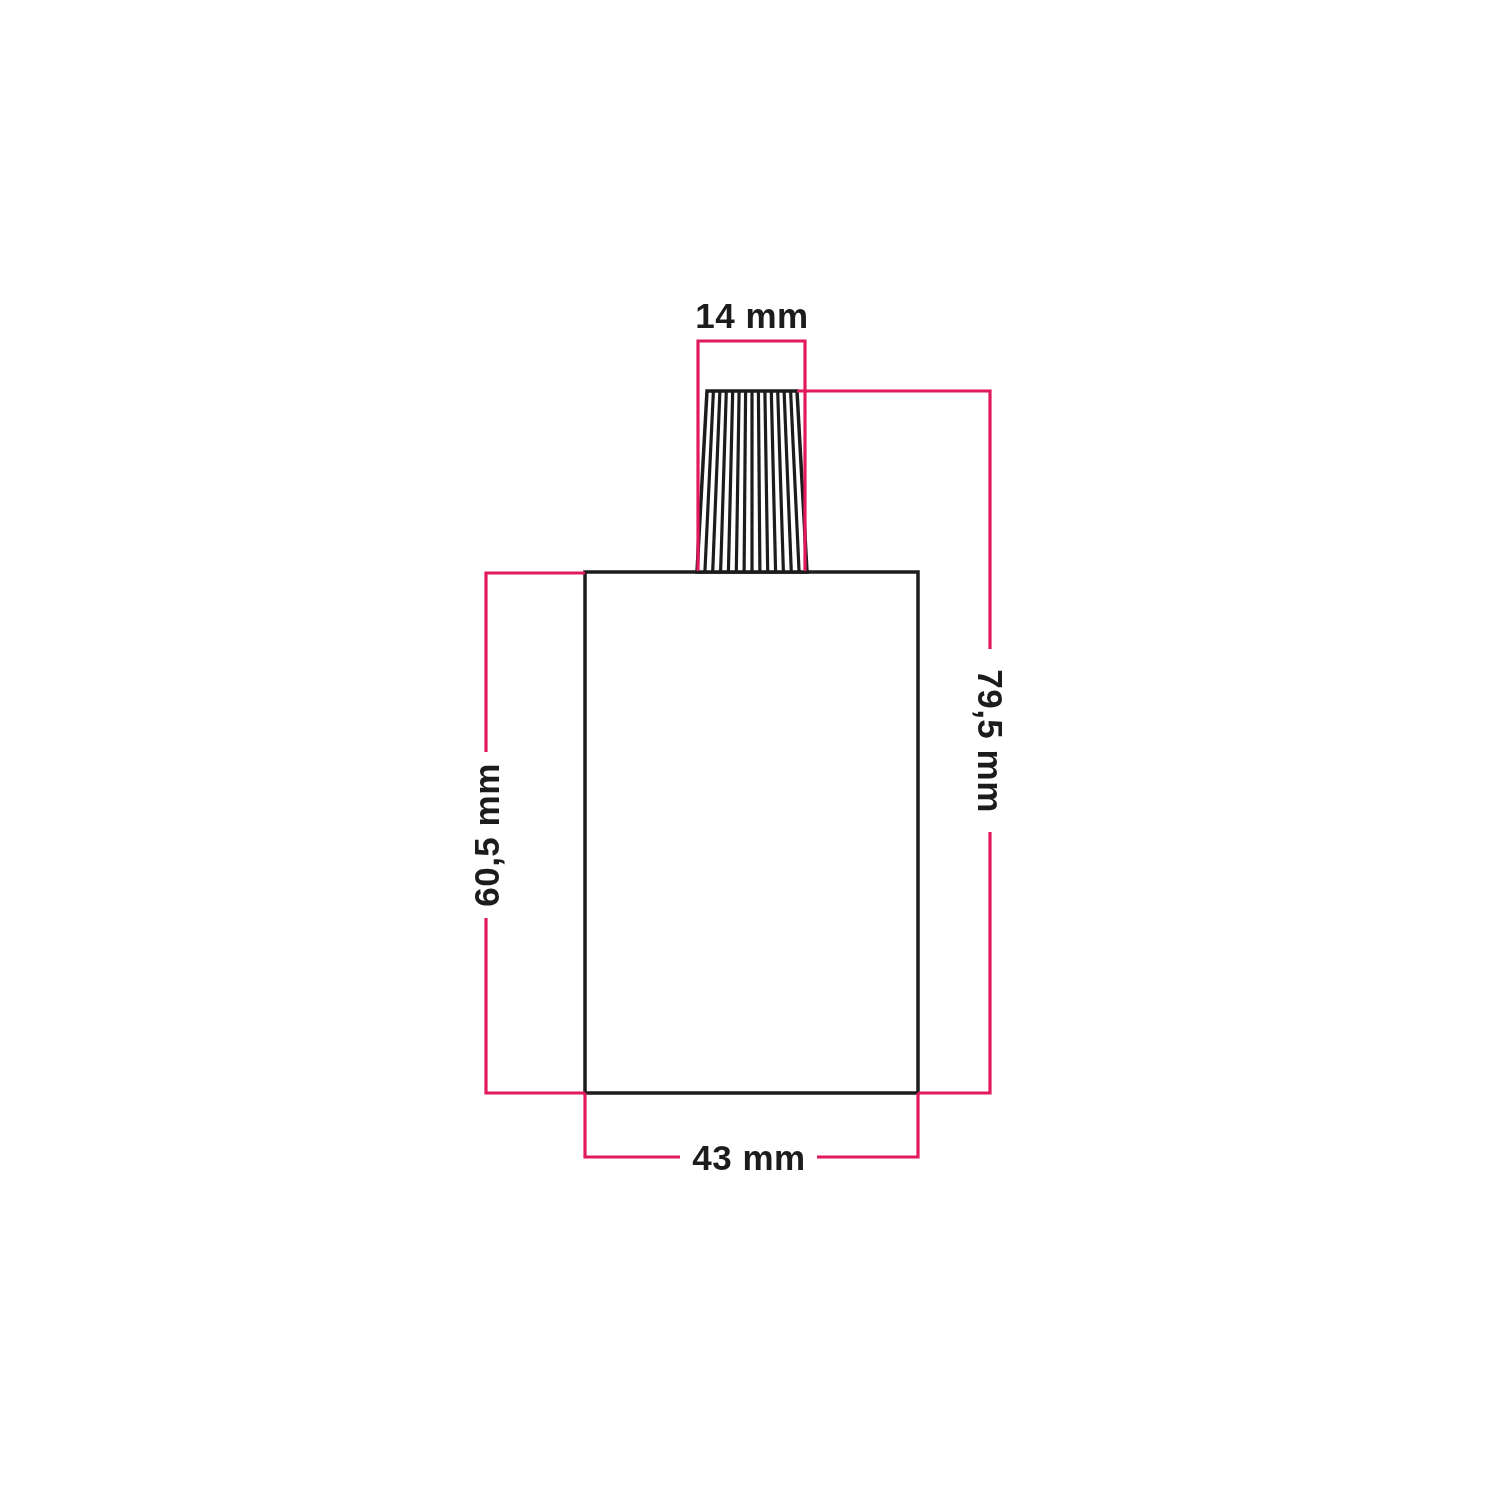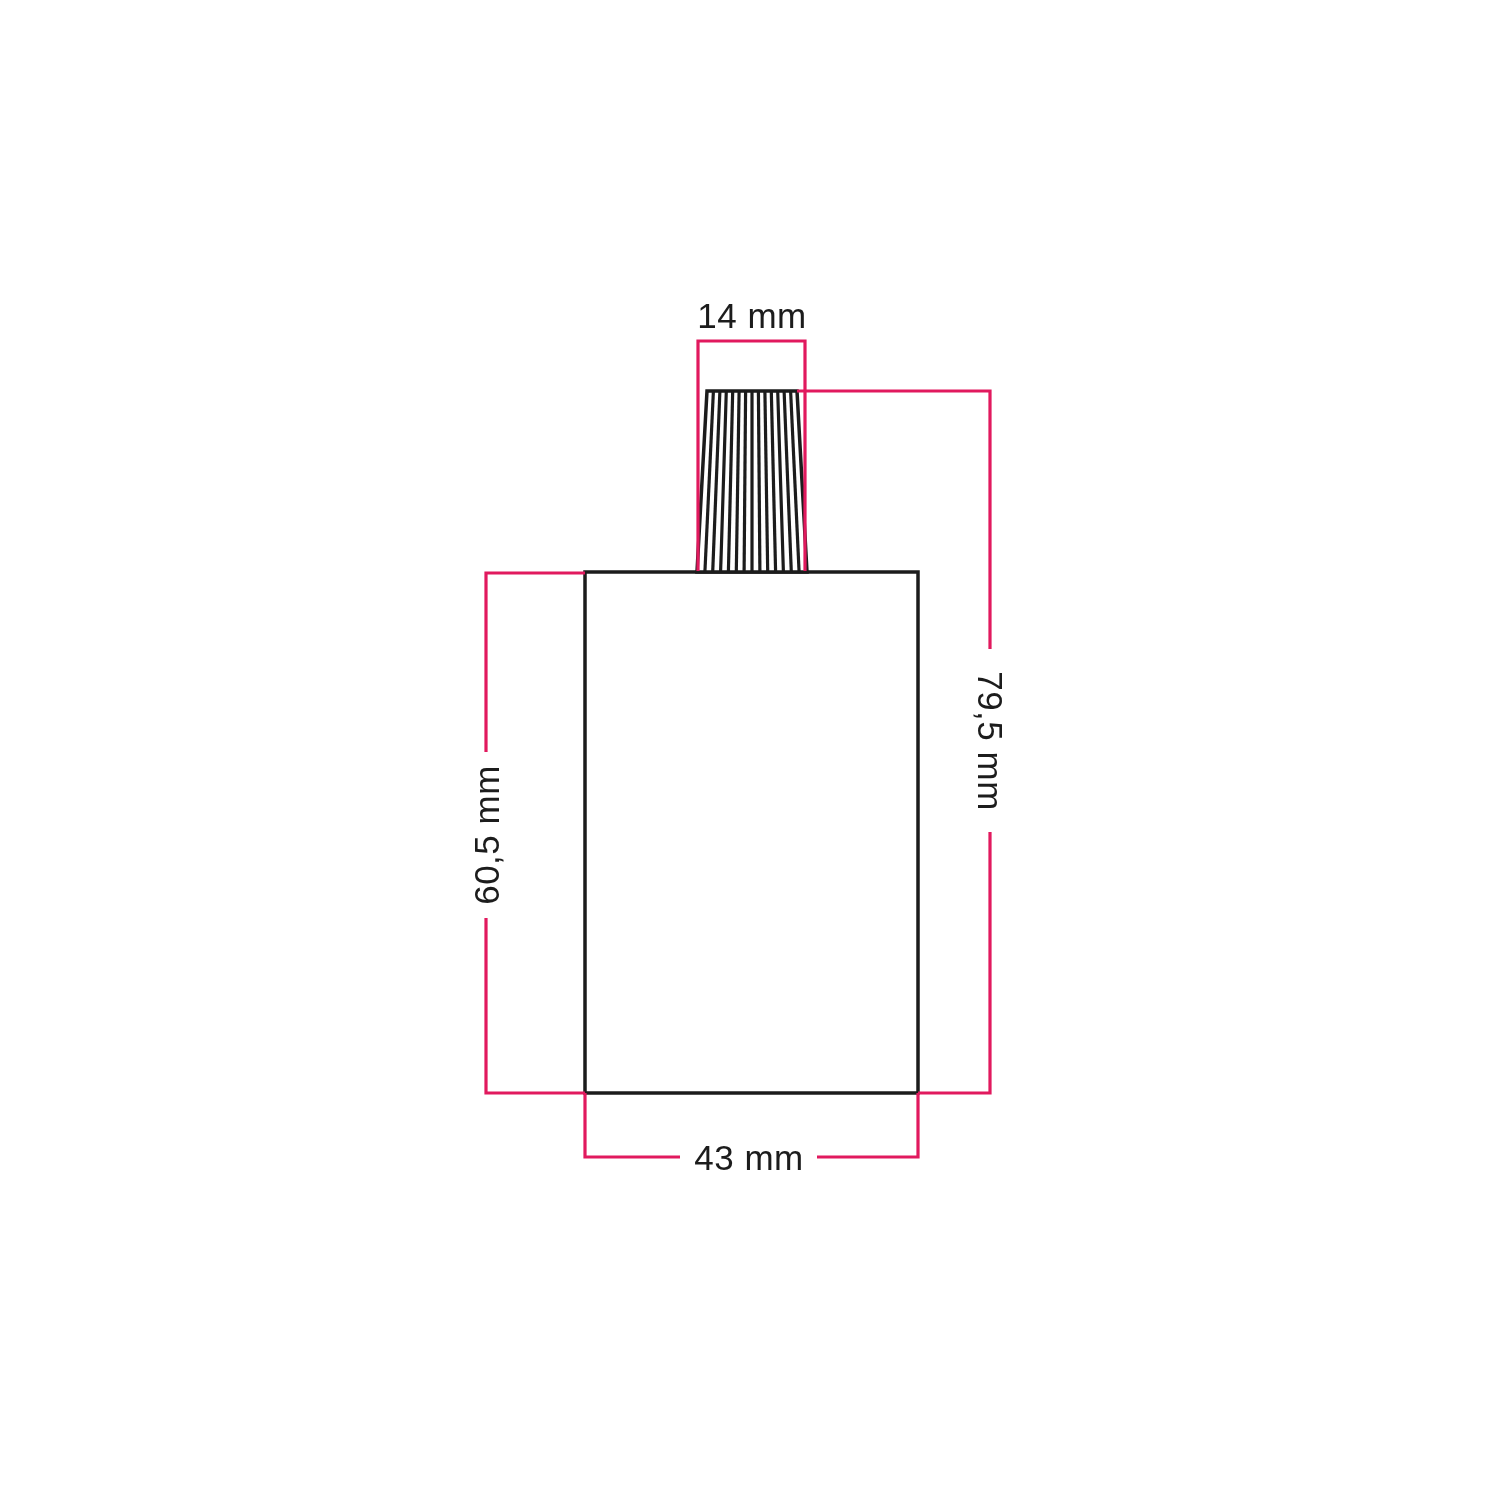--- a/index.html
+++ b/index.html
@@ -7,20 +7,21 @@
     padding: 0;
     background: #ffffff;
   }
   .stage {
     position: relative;
     width: 1500px;
     height: 1196px;
     background: #ffffff;
     overflow: hidden;
     font-family: "Liberation Sans", sans-serif;
+    font-weight: bold;
   }
   svg {
     display: block;
   }
   svg text {
     font-family: "Liberation Sans", sans-serif;
     font-size: 35px;
     letter-spacing: 0.5px;
   }
 </style>

